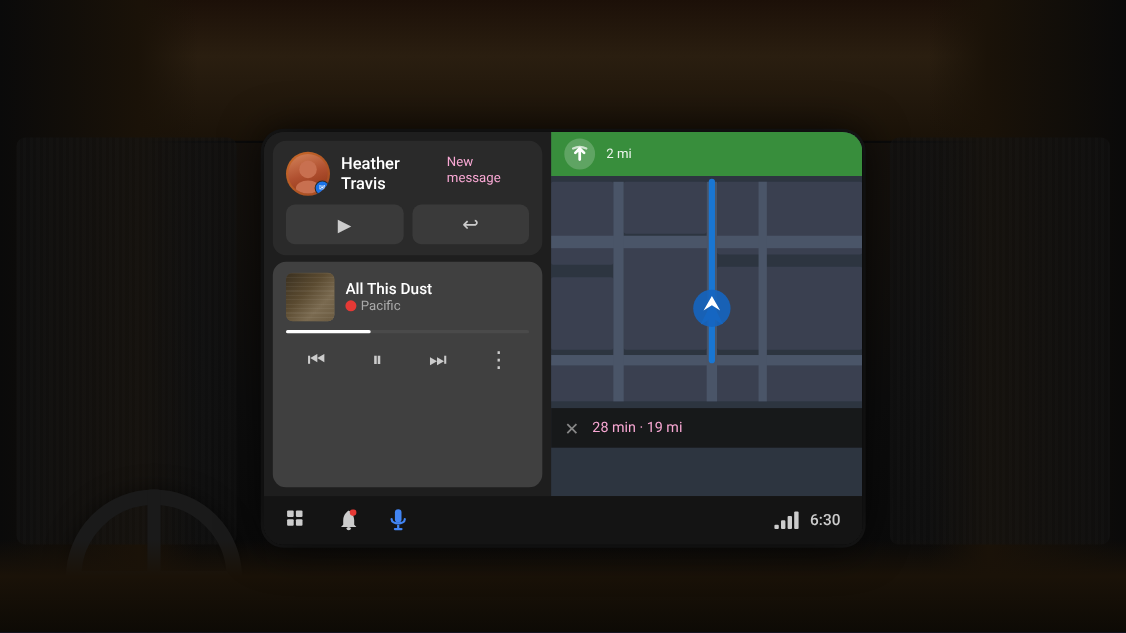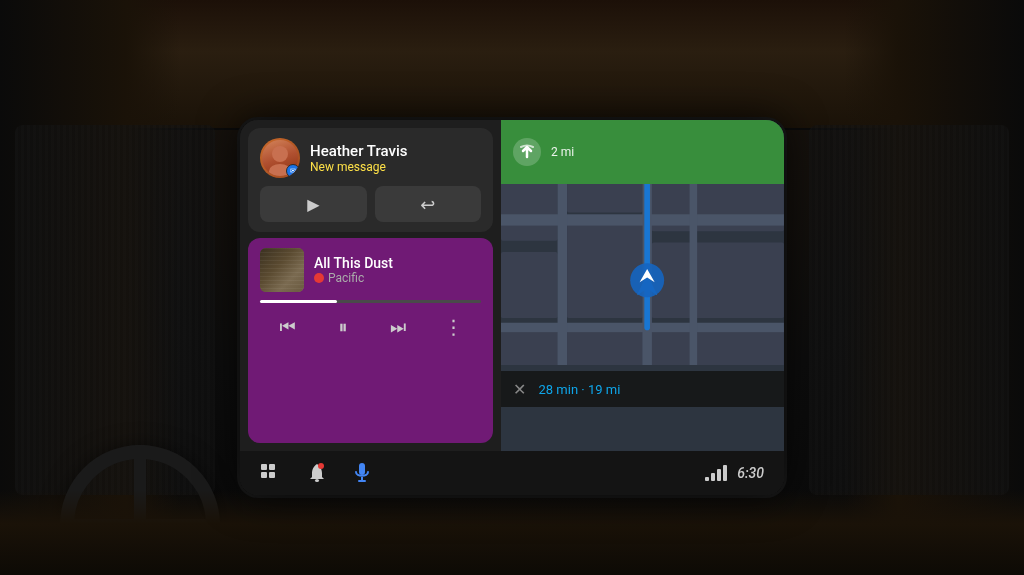--- a/index.html
+++ b/index.html
@@ -149,32 +149,32 @@
       display: flex;
       align-items: center;
       justify-content: center;
       font-size: 7px;
       color: white;
       border: 1px solid #2a2a2a;
     }
 
     .msg-info {
       display: flex;
-      flex-direction: column;
+      flex-direction: row;
     }
 
     .msg-name {
       color: #ffffff;
       font-size: 15px;
       font-weight: 500;
       line-height: 1.2;
     }
 
     .msg-subtitle {
-      color: #fde047;
+      color: #f9a8d4;
       font-size: 12px;
     }
 
     .msg-actions {
       display: flex;
       gap: 8px;
     }
 
     .msg-btn {
       flex: 1;
@@ -182,21 +182,21 @@
       background: #3a3a3a;
       border-radius: 8px;
       display: flex;
       align-items: center;
       justify-content: center;
       cursor: pointer;
     }
 
     
     .music-card {
-      background: #701a75;
+      background: #404040;
       border-radius: 12px;
       padding: 10px 12px;
       flex: 1;
     }
 
     .music-header {
       display: flex;
       align-items: center;
       gap: 10px;
       margin-bottom: 8px;
@@ -326,21 +326,20 @@
       cursor: pointer;
     }
 
     .bottom-icon.mic { color: #4285f4; }
 
     .bottom-right {
       display: flex;
       align-items: center;
       gap: 10px;
       color: #cccccc;
-      font-style: italic;
     }
 
     .signal-bars {
       display: flex;
       align-items: flex-end;
       gap: 2px;
       height: 16px;
     }
 
     .bar {
@@ -368,21 +367,21 @@
       position: absolute;
       inset: 0;
     }
 
     
     .nav-banner {
       position: absolute;
       top: 0;
       left: 0;
       right: 0;
-      height: 64px;
+      height: 40px;
       background: #388e3c;
       display: flex;
       align-items: center;
       padding: 0 12px;
       gap: 10px;
       z-index: 10;
     }
 
     .nav-arrow {
       width: 28px;
@@ -428,21 +427,21 @@
       gap: 8px;
     }
 
     .eta-close {
       color: #888;
       font-size: 16px;
       margin-right: 4px;
     }
 
     .eta-text {
-      color: #0ea5e9;
+      color: #f9a8d4;
       font-size: 13px;
     }
 
     
     .steering-wheel {
       position: absolute;
       bottom: -30px;
       left: 60px;
       width: 160px;
       height: 160px;

